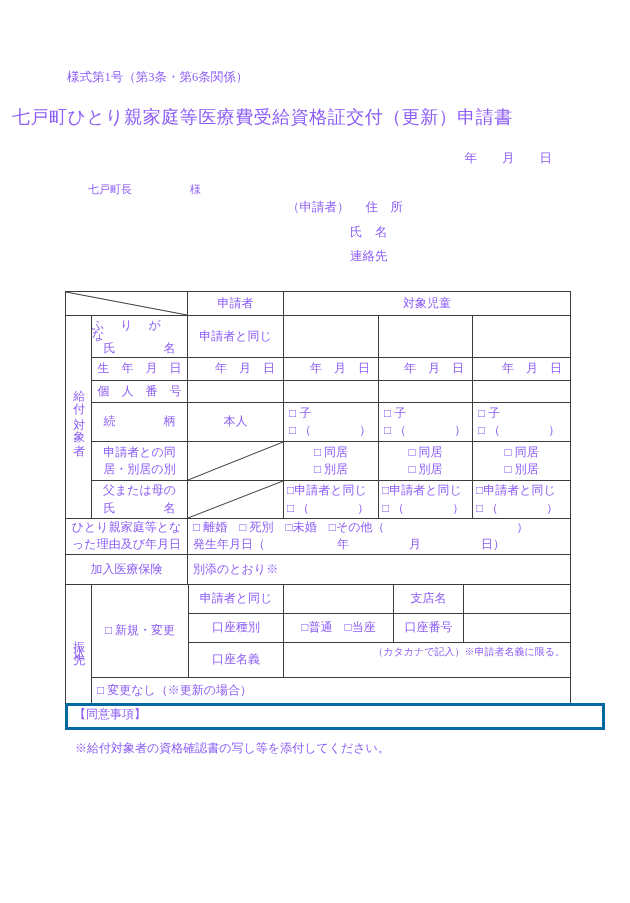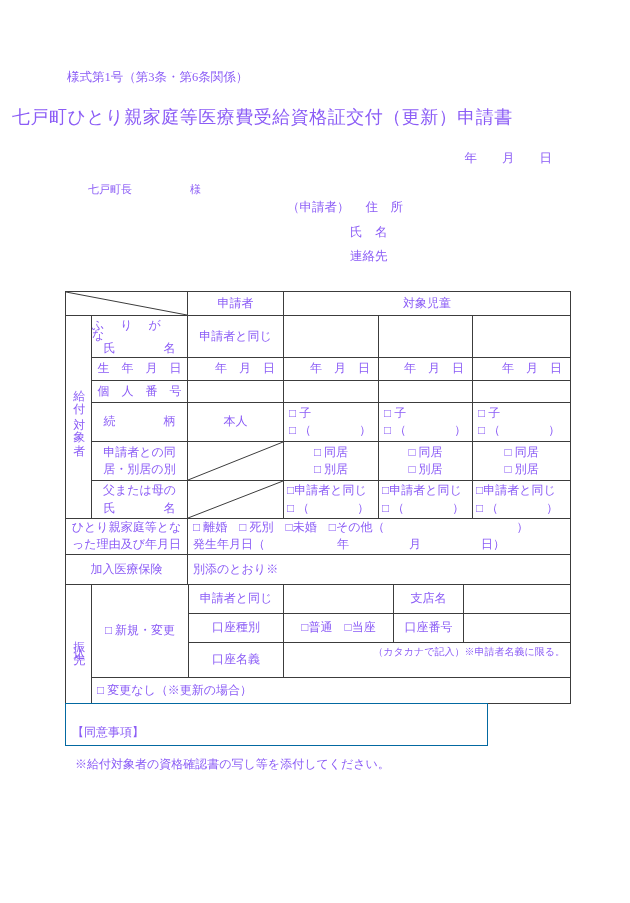--- a/index.html
+++ b/index.html
@@ -35,22 +35,22 @@
   .side-cell { padding:0; }
   .v-text { writing-mode:vertical-rl; text-orientation:upright; display:inline-block; }
   .v-wide { letter-spacing:1.15em; }
   .v-narrow { letter-spacing:0.55em; }
   .ruby-line { font-size:12px; letter-spacing:2px; line-height:10px; padding-top:3px; text-align:left; }
   .name-line { font-size:12px; line-height:16px; text-align:center; }
   .diag-cell { position:relative; padding:0; }
   .diag-svg { position:absolute; left:0; top:0; width:100%; height:100%; display:block; }
   .note-cell { font-size:10px; vertical-align:top; text-align:right; padding-top:2px; line-height:1.3; }
   .consent-box {
-    box-sizing:border-box; width:423px; margin-top:-1px;
-    border:1px solid #0369a1; padding:20px 6px 4px 6px;
+    box-sizing:border-box; width:540px; margin-top:-1px;
+    border:3px solid #0369a1; padding:0 6px 4px 6px;
     font-size:12px; line-height:1.4;
   }
   .footnote { margin-top:10px; padding-left:10px; font-size:12px; }
 </style>
 </head>
 <body>
 
 <div class="page">
 
   <div class="abs form-number">様式第1号（第3条・第6条関係）</div>

